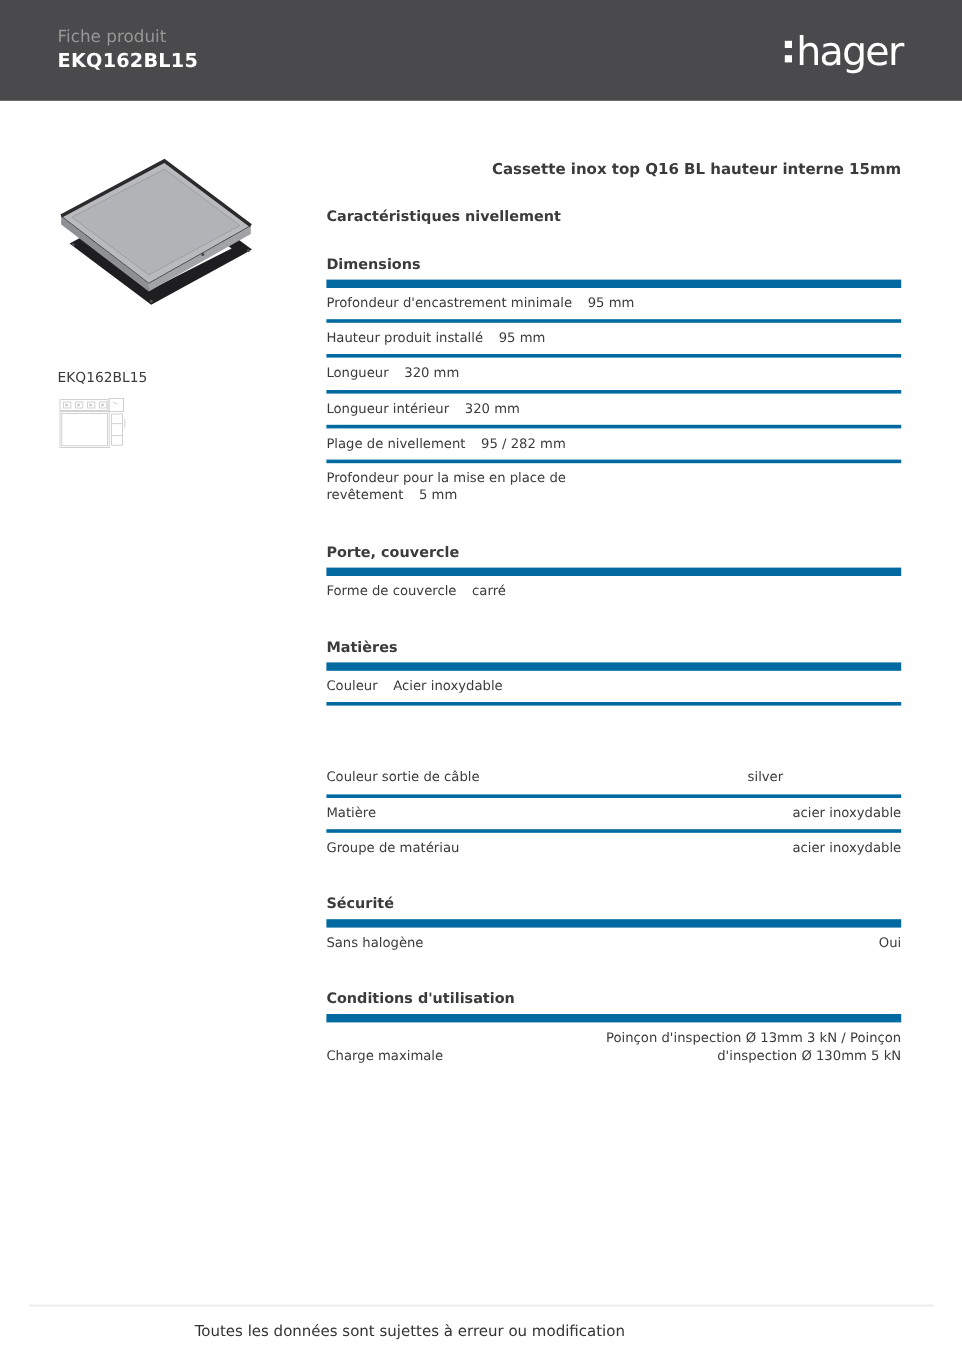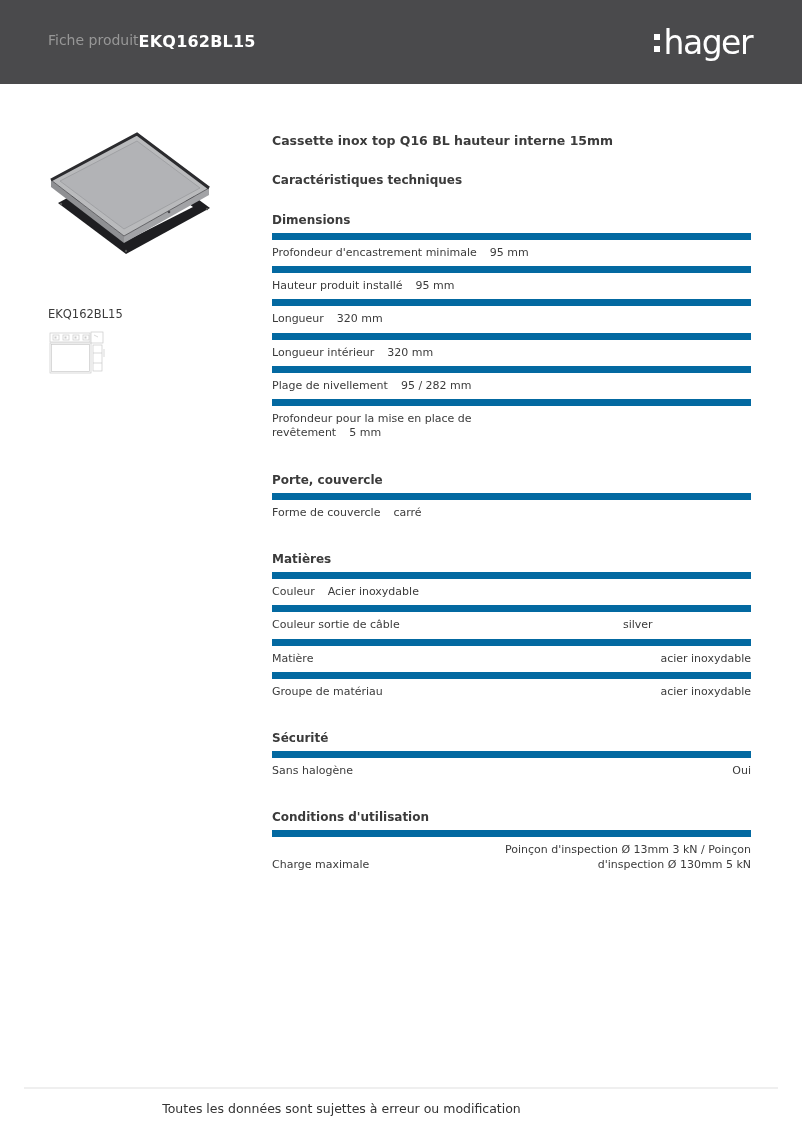--- a/index.html
+++ b/index.html
@@ -1,48 +1,48 @@
 <!DOCTYPE html>
 <html><head>
 <meta charset="utf-8">
 <style>
   html,body { margin:0; padding:0; background:#fff; }
   body { font-family:"DejaVu Sans","Liberation Sans",sans-serif; color:#3b3b3b; }
   .page { position:relative; width:802px; height:1134px; background:#fff; overflow:hidden; }
 
   
   .header { box-sizing:border-box; height:84px; background:#4a4a4c; display:flex; align-items:center; justify-content:space-between; padding:0 50px 0 48px; }
-  .header-left { display:flex; flex-direction:row; line-height:1.25; }
+  .header-left { display:flex; flex-direction:column; line-height:1.25; }
   .doc-type { font-size:14px; color:#979797; }
   .product-code { font-size:16px; font-weight:bold; color:#ffffff; letter-spacing:.2px; }
   .logo { display:flex; align-items:flex-end; }
   .logo-colon { display:flex; flex-direction:column; justify-content:space-between; height:18px; margin:0 4px 7px 0; }
   .logo-colon span { width:6px; height:6px; background:#fff; }
   .logo-text { font-size:33px; font-weight:normal; color:#fff; letter-spacing:-1.5px; line-height:1; }
 
   
   .main { display:flex; padding:44px 0 0 48px; }
   .left-col { width:224px; flex:0 0 224px; }
   .right-col { width:479px; flex:0 0 479px; padding-top:5px; }
 
   
   .product-image { width:168px; height:134px; }
   .code-label { font-size:11.5px; color:#3b3b3b; margin-top:41px; }
   .dim-drawing { margin-top:8px; width:58px; height:46px; }
 
   
-  .product-title { font-size:12.5px; font-weight:bold; line-height:1.25; }
+  .product-title { font-size:12.5px; font-weight:bold; line-height:1.25;text-align:right; }
   .tech-heading { font-size:12px; font-weight:bold; margin-top:24px; }
   .section { margin-top:26px; }
   .section-title { font-size:12px; font-weight:bold; padding-bottom:6px; border-bottom:7px solid #0369a1; }
-  .row { border-bottom:7px solid #0369a1; padding:6px 0 6px 0; font-size:11px; line-height:1.3; }
+  .row { border-bottom:3px solid #0369a1; padding:6px 0 6px 0; font-size:11px; line-height:1.3; }
   .rows .row:last-child { border-bottom:0; }
   .row .val { padding-left:13px; }
   .row.inline-wrap { max-width:228px; }
-  .row.mid { display:flex; }
+  .row.mid { display:flex;margin-top:47px; }
   .row.mid .lbl { flex:0 0 351px; }
   .row.mid .val { padding-left:0; }
   .row.right, .row.right-wrap { display:flex; justify-content:space-between; align-items:flex-end; }
   .row.right .val, .row.right-wrap .val { text-align:right; }
   .row.right-wrap .val { max-width:258px; }
 
   
   .footer { position:absolute; left:0; bottom:0; width:802px; }
   .footer-line { position:absolute; left:24px; bottom:45px; width:754px; height:2px; background:#efefef; }
   .footer-text { position:absolute; left:0; bottom:18px; width:683px; text-align:center; font-size:12.5px; color:#333; }
@@ -112,21 +112,21 @@
           <rect x="6.5" y="7.5" width="2" height="2"></rect>
           <rect x="16.5" y="7.5" width="2" height="2"></rect>
           <rect x="26.5" y="7.5" width="2" height="2"></rect>
           <rect x="36.5" y="7.5" width="2" height="2"></rect>
         </g>
       </svg>
     </div>
 
     <div class="right-col">
       <div class="product-title">Cassette inox top Q16 BL hauteur interne 15mm</div>
-      <div class="tech-heading">Caractéristiques techniques</div>
+      <div class="tech-heading">Caractéristiques nivellement</div>
       <div>
           <div class="section">
             <div class="section-title">Dimensions</div>
             <div class="rows">
               <div class="row inline"><span class="lbl">Profondeur d'encastrement minimale</span><span class="val">95 mm</span></div>
               <div class="row inline"><span class="lbl">Hauteur produit installé</span><span class="val">95 mm</span></div>
               <div class="row inline"><span class="lbl">Longueur</span><span class="val">320 mm</span></div>
               <div class="row inline"><span class="lbl">Longueur intérieur</span><span class="val">320 mm</span></div>
               <div class="row inline"><span class="lbl">Plage de nivellement</span><span class="val">95 / 282 mm</span></div>
               <div class="row inline-wrap"><span class="lbl">Profondeur pour la mise en place de revête­ment</span><span class="val">5 mm</span></div>

